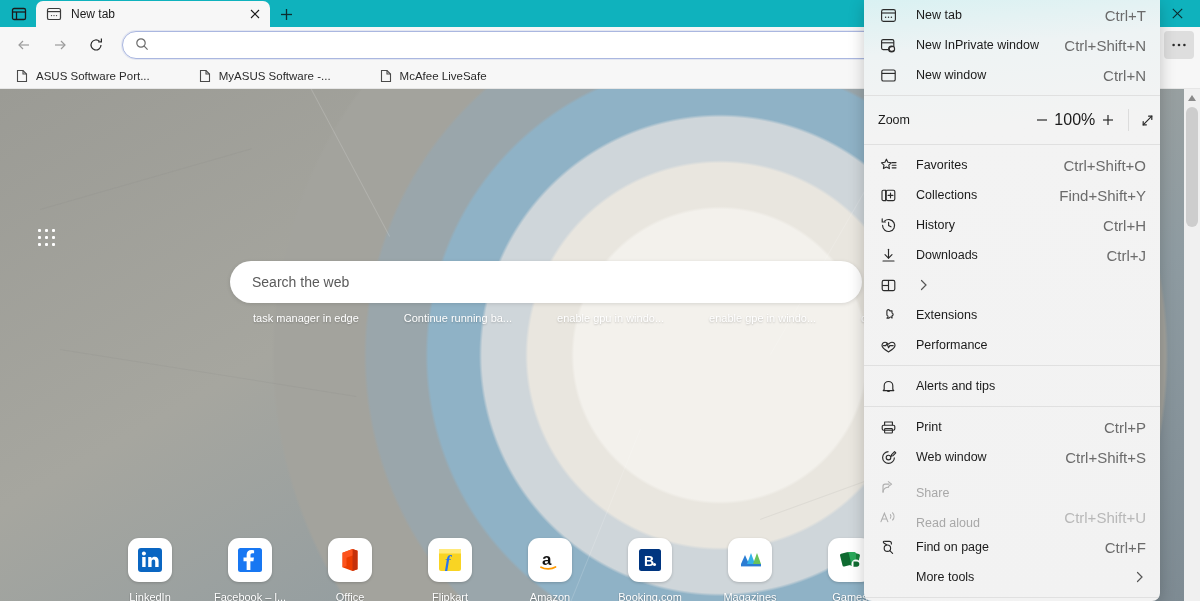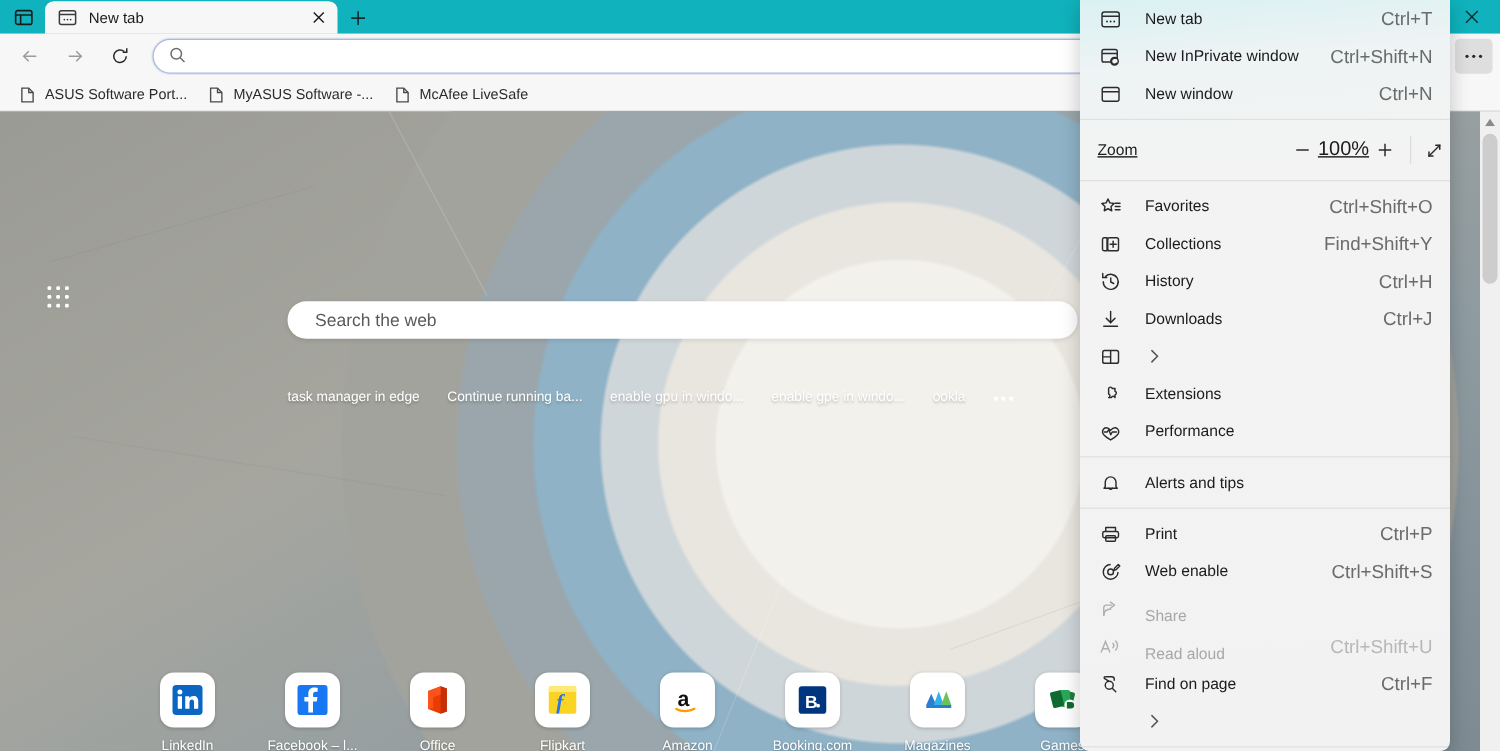--- a/index.html
+++ b/index.html
@@ -66,20 +66,21 @@
   .tb-dots {
     width: 30px; height: 28px; border-radius: 4px; background: #dedede;
     display: flex; align-items: center; justify-content: center;
   }
 
   
   .bookmarks {
     position: absolute; top: 63px; left: 0; width: 1200px; height: 26px;
     background: #f7f7f7; display: flex; align-items: center; padding-left: 8px;
     border-bottom: 1px solid #e6e6e6;
+    gap: 32px;
   }
   .bm {
     display: flex; align-items: center; height: 22px;
     padding: 0 7px; border-radius: 4px; margin-right: 2px;
   }
   .bm-icon { width: 14px; height: 14px; flex: 0 0 14px; margin-right: 7px; }
   .bm-label { font-size: 11.5px; color: #2b2b2b; white-space: nowrap; }
 
   
   .page {
@@ -102,34 +103,34 @@
   .seam.d { background: rgba(120,120,120,0.10); }
 
   .grid-dots {
     position: absolute; left: 38px; top: 140px; width: 18px; height: 18px;
     display: grid; grid-template-columns: repeat(3,1fr); grid-template-rows: repeat(3,1fr);
     gap: 3px;
   }
   .grid-dots i { display: block; width: 3px; height: 3px; background: #ffffff; border-radius: 1px; }
 
   .searchbar {
-    position: absolute; left: 230px; top: 152px; width: 632px; height: 30px;
+    position: absolute; left: 230px; top: 172px; width: 632px; height: 42px;
     background: #ffffff; border-radius: 21px;
     display: flex; align-items: center; padding: 0 22px;
     box-shadow: 0 1px 4px rgba(0,0,0,0.12);
   }
   .searchbar-text { font-size: 14px; color: #5a5a5a; }
 
   .trending {
     position: absolute; left: 230px; top: 220px; width: 640px; height: 18px;
     display: flex; align-items: center;
   }
   .trend-item {
     font-size: 11px; color: #ffffff; white-space: nowrap;
-    margin-right: 22px; text-shadow: 0 1px 2px rgba(0,0,0,0.22);
+    margin-right: 22px; text-shadow: 0 1px 2px rgba(0,0,0,0.22); margin-left: 23px;
   }
   .trend-more { font-size: 13px; color: #ffffff; letter-spacing: 1.5px; }
 
   .shortcuts {
     position: absolute; left: 100px; top: 449px; width: 820px; height: 72px;
     display: flex; align-items: flex-start;
   }
   .sc { width: 100px; display: flex; flex-direction: column; align-items: center; }
   .sc-tile {
     width: 44px; height: 44px; border-radius: 11px; background: #ffffff;
@@ -174,21 +175,21 @@
   }
   .mi-label { flex: 1 1 auto; font-size: 12.5px; color: #1b1b1b; white-space: nowrap; }
   .mi-accel { font-size: 15px; color: #6b6b6b; white-space: nowrap; }
   .mi-chevron { width: 14px; display: flex; align-items: center; justify-content: center; }
   .mi.disabled .mi-label { color: #a8a8a8; margin-top: 12px; }
   .mi.disabled .mi-accel { color: #b8b8b8; }
   .mi.disabled .mi-icon svg { stroke: #b0b0b0; }
   .msep { height: 1px; background: #e0e0e0; margin: 5px 0; }
 
   .zoomrow {
-    height: 38px; display: flex; align-items: center; padding-left: 14px; text-decoration: underline;
+    height: 38px; display: flex; align-items: center; padding-left: 14px;
   }
   .zoomrow .z-label { font-size: 12.5px; color: #1b1b1b; width: 170px; }
   .z-btn {
     width: 28px; height: 28px; display: flex; align-items: center; justify-content: center;
     border-radius: 4px;
   }
   .z-val { font-size: 16px; color: #1b1b1b; width: 42px; text-align: center; }
   .z-divider { width: 1px; height: 22px; background: #dcdcdc; margin: 0 6px 0 8px; }
 
   svg { display: block; }
@@ -635,21 +636,21 @@
   </div>
 
   <div class="mi">
     <span class="mi-icon">
       <svg width="17" height="17" viewBox="0 0 17 17" fill="none" stroke="#2b2b2b" stroke-width="1.15" stroke-linejoin="round">
         <path d="M14.4 8.5a5.9 5.9 0 1 1-5.9-5.9"></path>
         <circle cx="8.5" cy="8.5" r="2.3"></circle>
         <path d="M11.6 5.6l3-3 1.2 1.2-3 3-1.6.4z"></path>
       </svg>
     </span>
-    <span class="mi-label">Web enable</span>
+    <span class="mi-label">Web window</span>
     <span class="mi-accel">Ctrl+Shift+S</span>
   </div>
 
   <div class="mi disabled">
     <span class="mi-icon">
       <svg width="17" height="17" viewBox="0 0 17 17" fill="none" stroke="#b0b0b0" stroke-width="1.15" stroke-linejoin="round">
         <path d="M3 13.6V7.2c0-1.2.9-2.1 2.1-2.1h4.4"></path>
         <polyline points="8,2.4 11.6,5.1 8,7.8"></polyline>
         <path d="M3 13.6c0-3.4 2.4-5.4 6-5.4"></path>
       </svg>
@@ -679,20 +680,21 @@
         <line x1="9.8" y1="11.6" x2="12.6" y2="14.4" stroke-linecap="round"></line>
         <path d="M4.2 2.4C3.2 2.4 3 3.4 3.8 3.9l3.2 2"></path>
       </svg>
     </span>
     <span class="mi-label">Find on page</span>
     <span class="mi-accel">Ctrl+F</span>
   </div>
 
   <div class="mi">
     <span class="mi-icon"></span>
+    <span class="mi-label">More tools</span>
     <span class="mi-chevron">
       <svg width="9" height="12" viewBox="0 0 9 12" fill="none" stroke="#555555" stroke-width="1.2" stroke-linecap="round">
             <polyline points="2.5,1.5 7,6 2.5,10.5"></polyline>
           </svg>
     </span>
   </div>
 
   <div class="msep"></div>
 
 </div>

